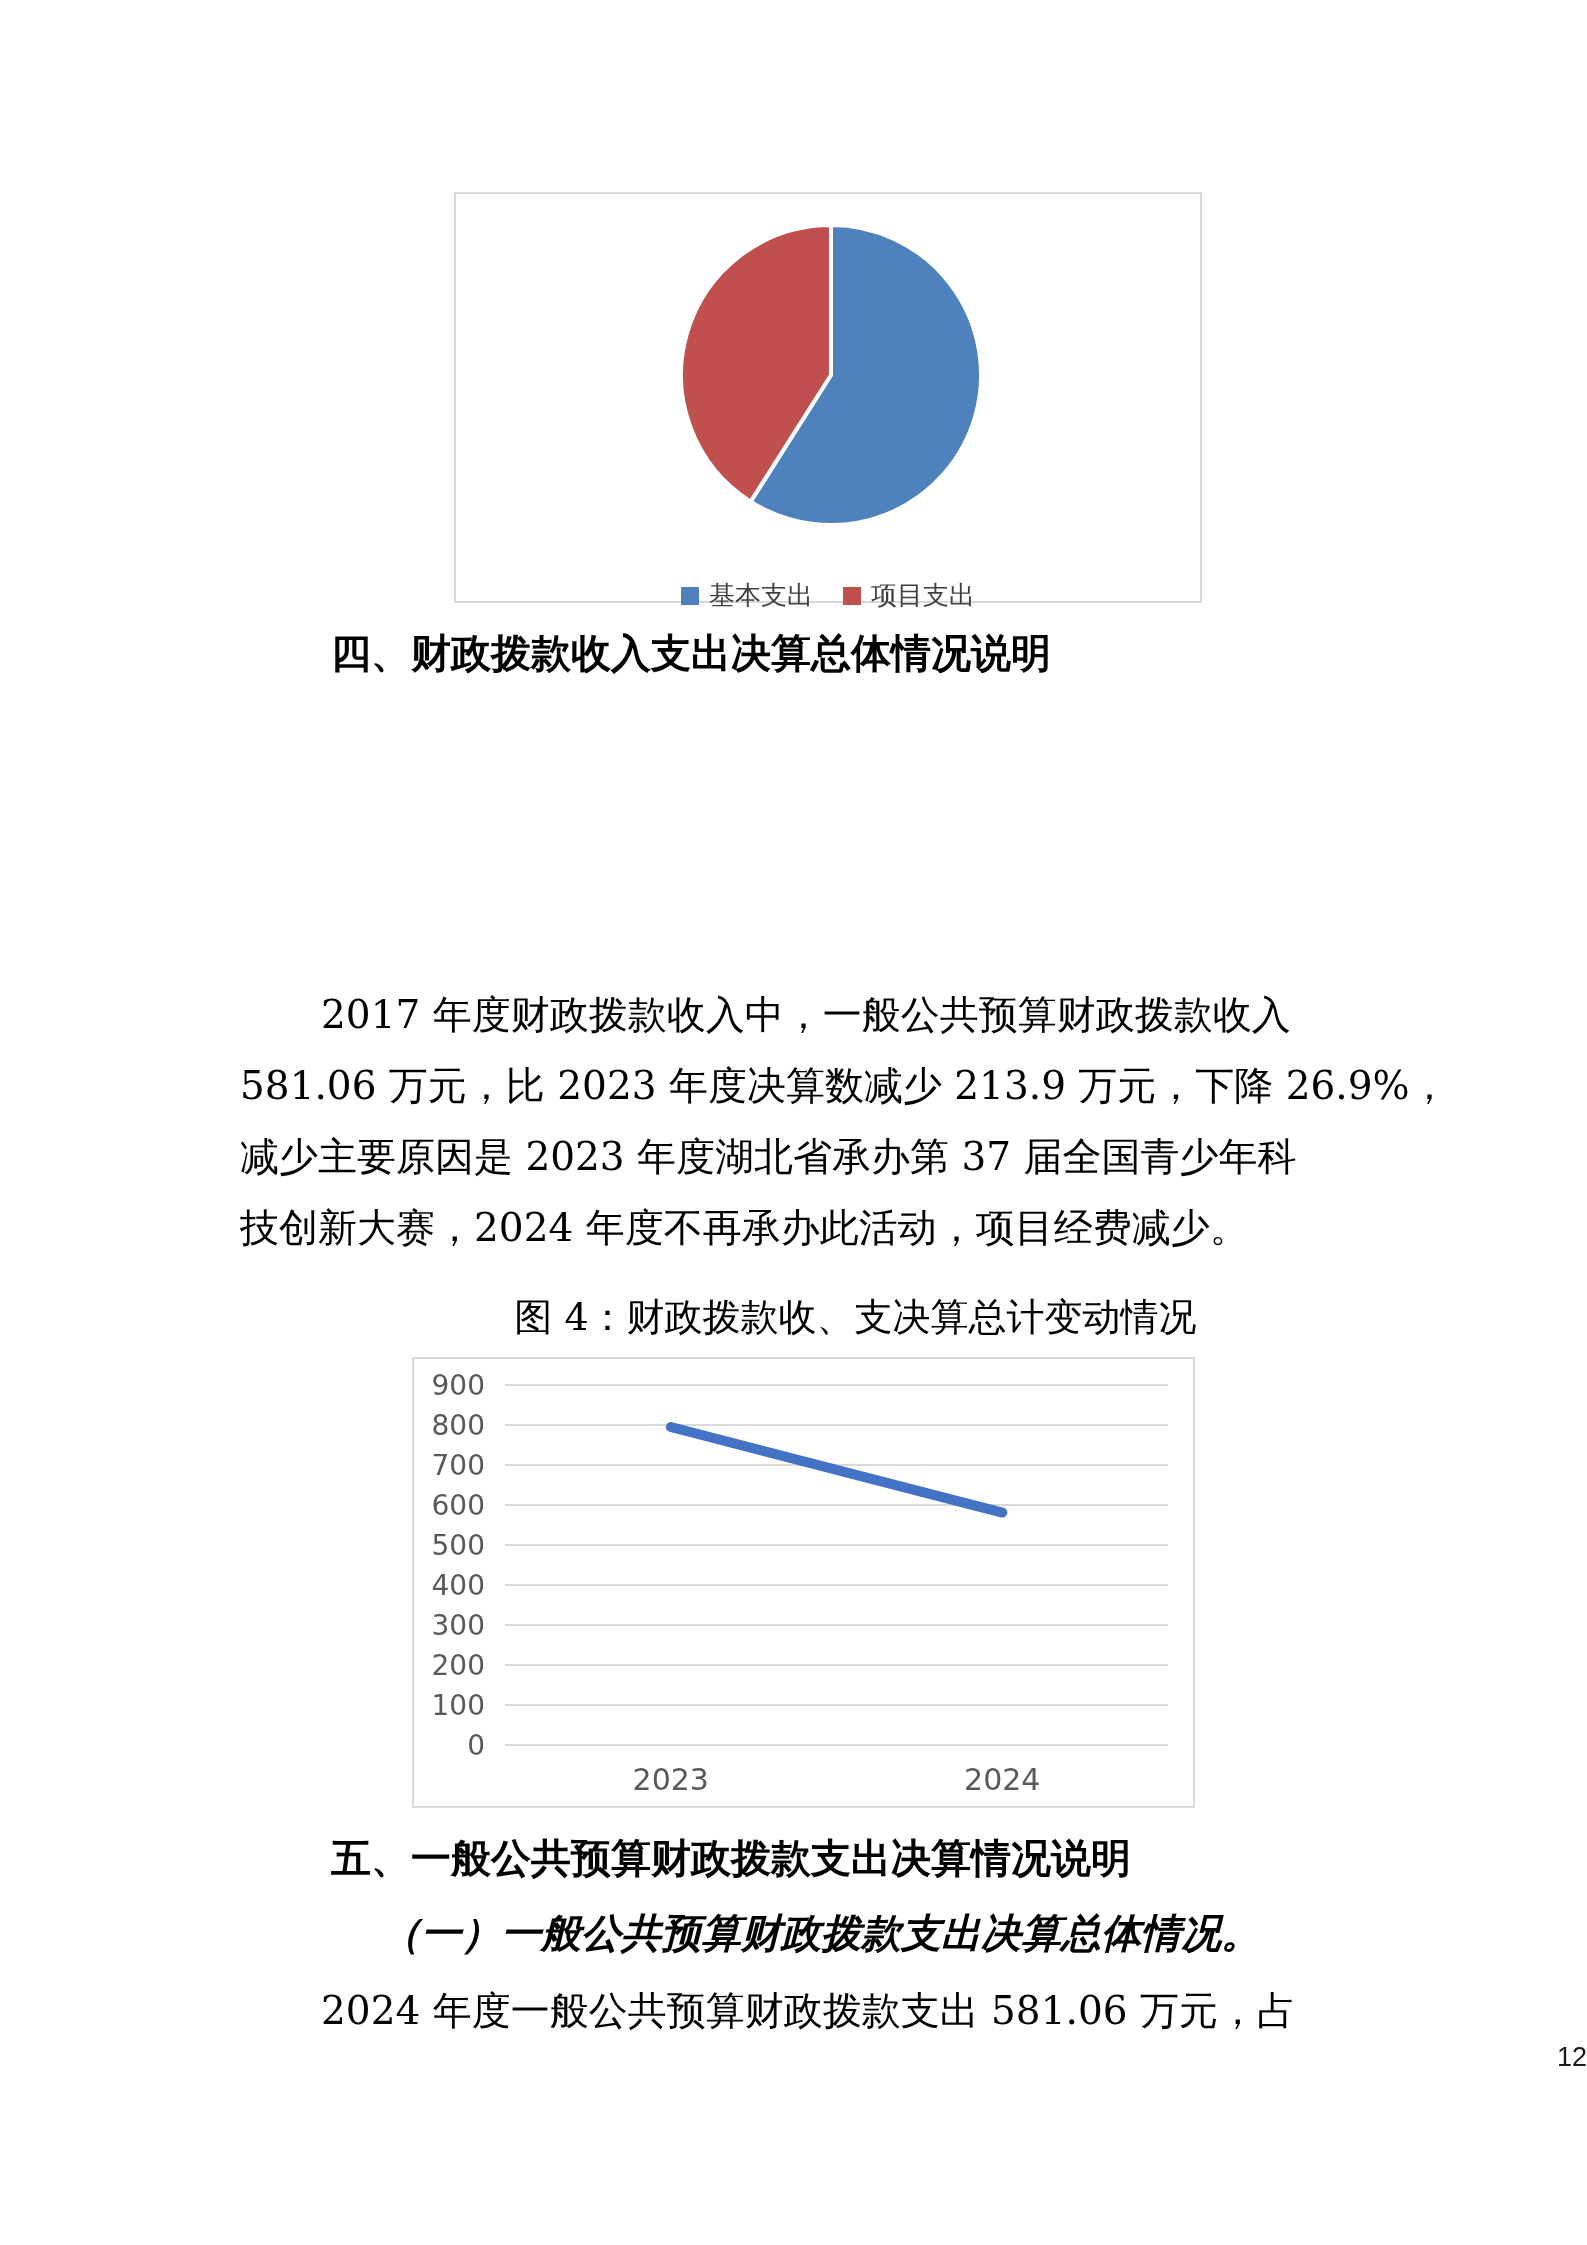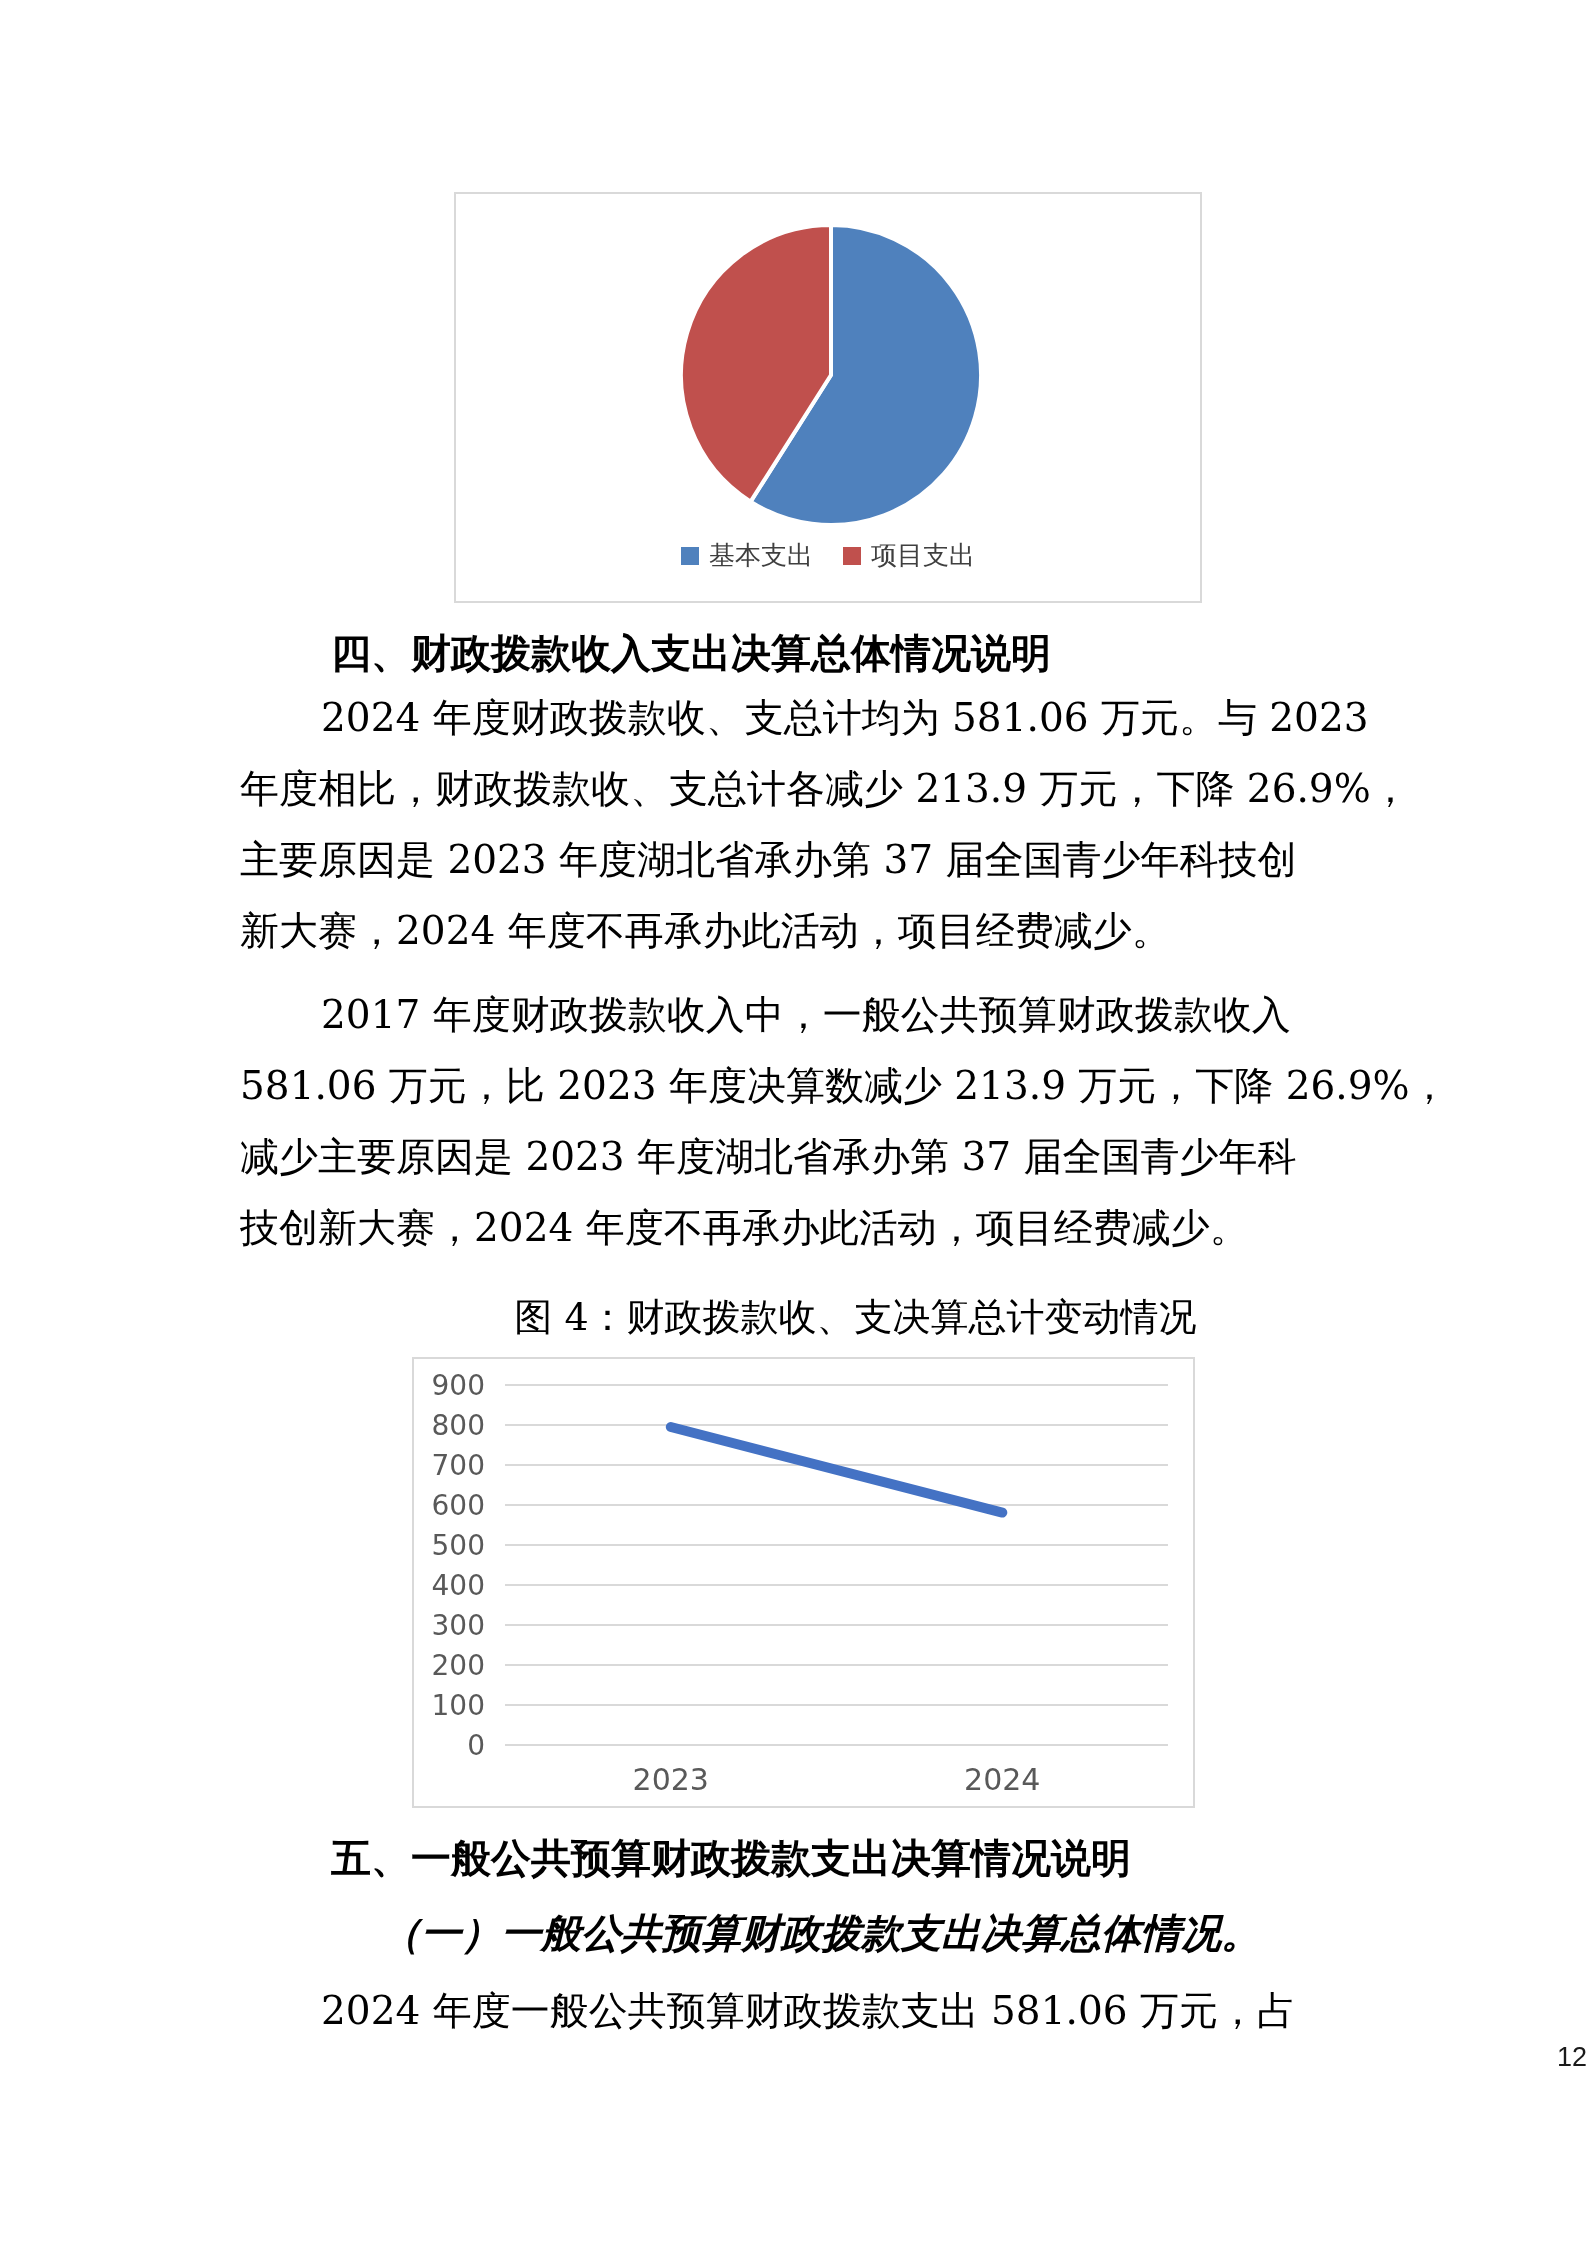--- a/index.html
+++ b/index.html
@@ -18,21 +18,21 @@
     border:2px solid #d9d9d9;
     box-sizing:border-box;
   }
   #pie-box{left:454px;top:192px;width:748px;height:411px;}
   #line-box{left:412px;top:1357px;width:783px;height:451px;}
   #pie-svg{position:absolute;left:0;top:0;}
   .legend{
     position:absolute;left:0;right:0;top:344px;
     display:flex;justify-content:center;align-items:center;gap:30px;
   }
-  .legend-item{display:flex;align-items:center;gap:10px;font-size:26px;color:#3f3f3f;}
+  .legend-item{display:flex;align-items:center;gap:10px;font-size:26px;color:#3f3f3f;margin-top:40px;}
   .swatch{width:18px;height:18px;display:inline-block;}
   .h-black{
     position:absolute;
     font-family:"DejaVu Sans", sans-serif;
     font-weight:bold;
     font-size:40px;
     line-height:50px;
     white-space:nowrap;
   }
   .body-par{
@@ -93,26 +93,20 @@
       </div>
       <div class="legend-item">
         <span class="swatch" id="swatch-1" style="background: rgb(192, 80, 77);"></span>
         <span>项目支出</span>
       </div>
     </div>
   </div>
 
   <div class="h-black" style="left:331px;top:628px;">四、财政拨款收入支出决算总体情况说明</div>
 
-  <div class="body-par" style="top:682px;">
-    <div class="line indent">2024 年度财政拨款收、支总计均为 581.06 万元。与 2023</div>
-    <div class="line">年度相比，财政拨款收、支总计各减少 213.9 万元，下降 26.9%，</div>
-    <div class="line">主要原因是 2023 年度湖北省承办第 37 届全国青少年科技创</div>
-    <div class="line">新大赛，2024 年度不再承办此活动，项目经费减少。</div>
-  </div>
 
   <div class="body-par" style="top:979px;">
     <div class="line indent">2017 年度财政拨款收入中，一般公共预算财政拨款收入</div>
     <div class="line">581.06 万元，比 2023 年度决算数减少 213.9 万元，下降 26.9%，</div>
     <div class="line">减少主要原因是 2023 年度湖北省承办第 37 届全国青少年科</div>
     <div class="line">技创新大赛，2024 年度不再承办此活动，项目经费减少。</div>
   </div>
 
   <div class="caption">图 4：财政拨款收、支决算总计变动情况</div>
 

